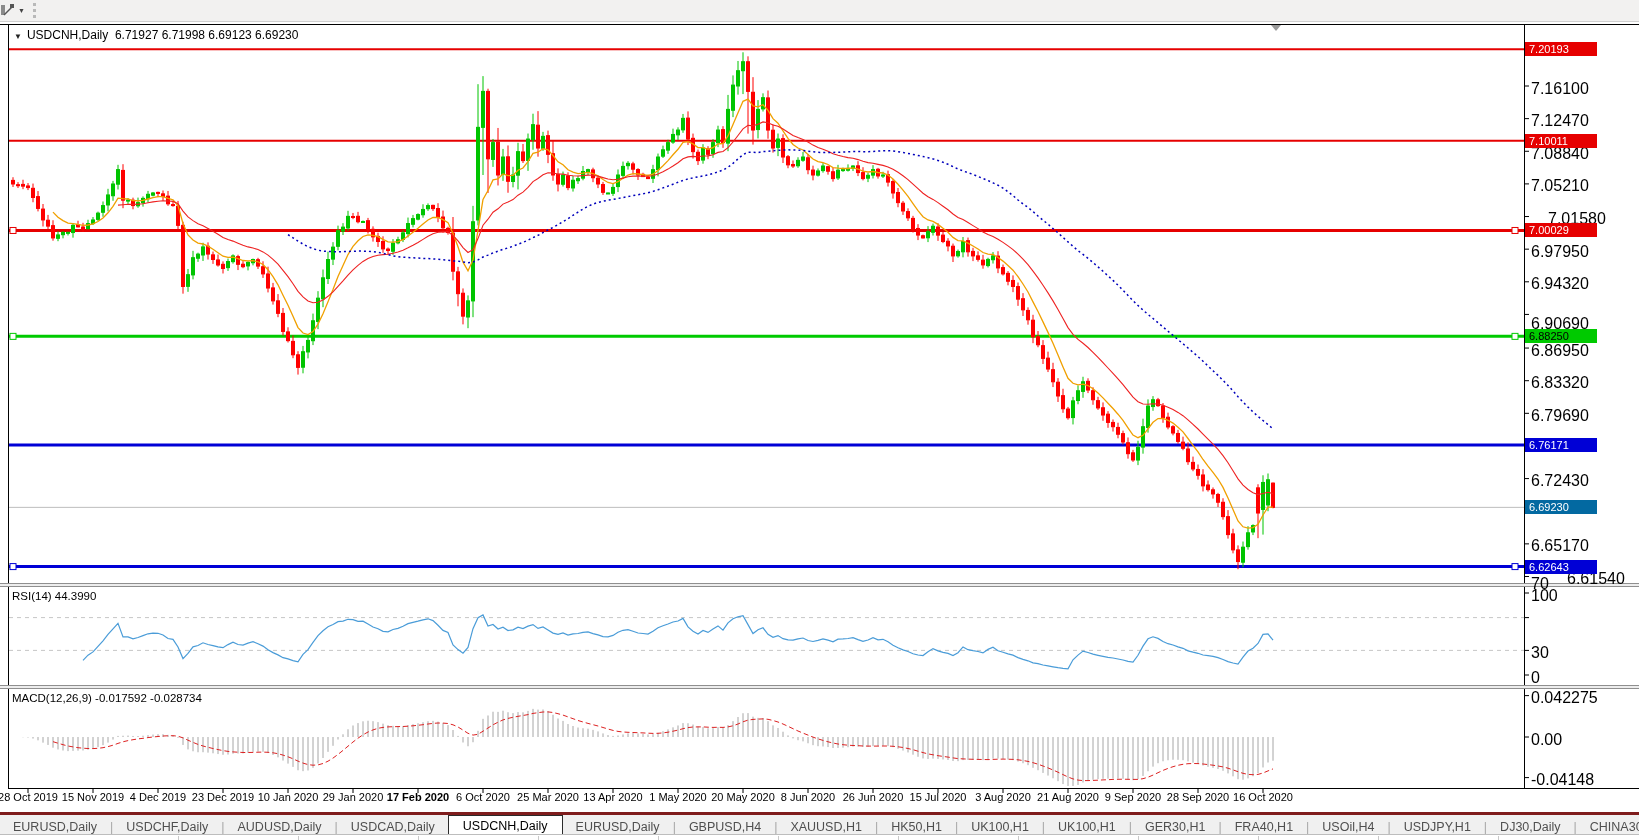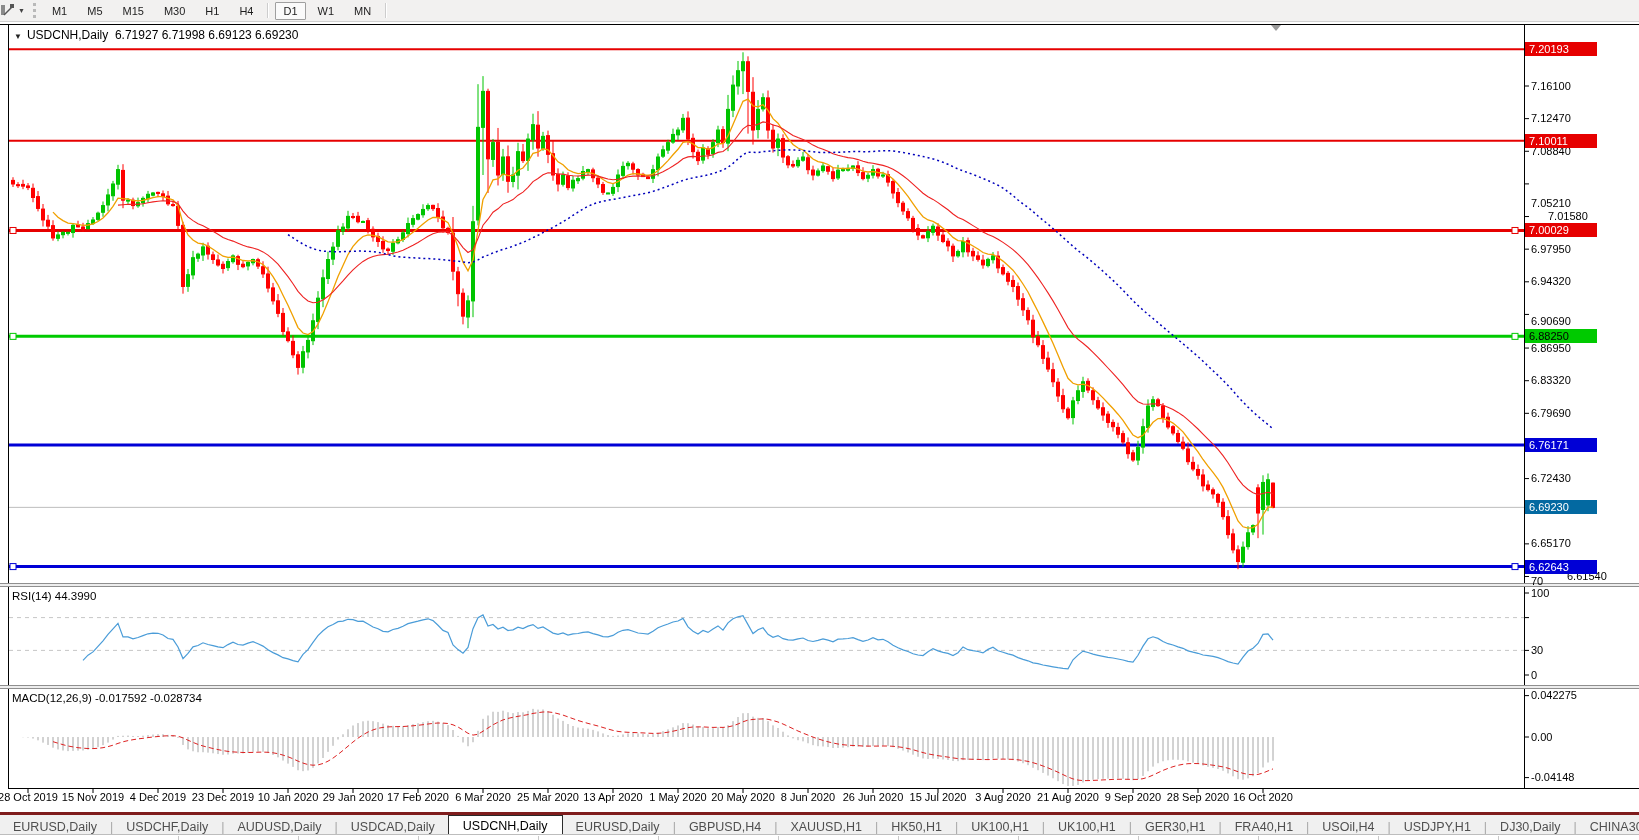--- a/index.html
+++ b/index.html
@@ -13,21 +13,21 @@
   .tb-grip{height:15px;border-left:3px dotted #b9b9b9;margin:0 6px 0 4px;}
   .tb-div{height:15px;border-left:1px solid #cdcdcd;border-right:1px solid #ffffff;margin:0 4px;}
   .tf-btn{padding:2px 7px;margin:0 2px;border:1px solid transparent;border-radius:1px;cursor:default;}
   .tf-btn.active{background:#fafafa;border:1px solid #9f9f9f;}
   
   .ovl{position:absolute;z-index:3;white-space:nowrap;}
   #chart-title{left:14px;top:28px;font-size:12px;color:#000;}
   #chart-title .arr{font-size:8px;color:#222;margin-right:5px;}
   #rsi-header{left:12px;top:590px;font-size:11.5px;color:#000;}
   #macd-header{left:12px;top:692px;font-size:11.5px;color:#000;}
-  .tick-lbl{font-size:11px;color:#000;}
+  .tick-lbl{font-size:16px;color:#000;}
   .price-box{left:1525px;width:68px;height:14px;font-size:11px;line-height:14px;padding-left:4px;z-index:4;}
   .date-lbl{top:791px;font-size:11px;color:#000;transform:translateX(-50%);}
   
   #tabbar{position:absolute;left:0;top:812px;width:1639px;height:22px;background:#f0f0f0;
     border-top:3px solid #7f1d1d;display:flex;align-items:flex-end;z-index:5;font-size:12.5px;color:#4f4f4f;}
   .tab{padding:2px 13px 3px 13px;cursor:default;}
   .tab-sep{color:#a8a8a8;padding:2px 0 3px 0;}
   .tab.active{background:#ffffff;border:1px solid #2b2b2b;border-bottom:none;color:#000;
     padding:3px 14px 4px 14px;margin-top:-2px;}
   #statusbar{position:absolute;left:0;top:834px;width:1639px;height:6px;background:#fff;
@@ -44,33 +44,20 @@
   <div id="toolbar">
     <span class="tb-icon">
       <svg width="15" height="15">
         <rect x="-4" y="2" width="8" height="10" fill="#8a8a8a"></rect>
         <line x1="3" y1="12" x2="12" y2="3" stroke="#555" stroke-width="1.5"></line>
         <rect x="9" y="1" width="4" height="4" fill="#555"></rect>
       </svg>
     </span>
     <span class="tb-caret">▼</span>
     <span class="tb-grip"></span>
-    <span id="tf-buttons" style="display:flex;align-items:center;">
-        <span class="tf-btn">M1</span>
-        <span class="tf-btn">M5</span>
-        <span class="tf-btn">M15</span>
-        <span class="tf-btn">M30</span>
-        <span class="tf-btn">H1</span>
-        <span class="tf-btn">H4</span>
-        <span class="tb-div"></span>
-        <span class="tf-btn active">D1</span>
-        <span class="tf-btn">W1</span>
-        <span class="tf-btn">MN</span>
-        <span class="tb-div"></span>
-      </span>
   </div>
 
   <svg id="cv" width="1639" height="840" style="pointer-events:none;">
     <defs>
       <clipPath id="cm">
           <rect x="9" y="25" width="1515" height="558"></rect>
         </clipPath>
       <clipPath id="cr">
           <rect x="9" y="588" width="1515" height="96"></rect>
         </clipPath>
@@ -928,21 +915,21 @@
   <div class="ovl" id="chart-title">
     <span class="arr">▼</span><span>USDCNH,Daily</span>&nbsp;&nbsp;<span>6.71927 6.71998 6.69123 6.69230</span>
   </div>
   <div class="ovl" id="rsi-header">RSI(14) 44.3990</div>
   <div class="ovl" id="macd-header">MACD(12,26,9) -0.017592 -0.028734</div>
 
   <div id="labels">
       <div class="ovl tick-lbl" style="left: 1531px; top: 79.5px;">7.16100</div>
       <div class="ovl tick-lbl" style="left: 1531px; top: 112.134px;">7.12470</div>
       <div class="ovl tick-lbl" style="left: 1531px; top: 144.767px;">7.08840</div>
-      <div class="ovl tick-lbl" style="left: 1531px; top: 177.401px; margin-top: 20px;">7.05210</div>
+      <div class="ovl tick-lbl" style="left: 1531px; top: 177.401px;">7.05210</div>
       <div class="ovl tick-lbl" style="left: 1548px; top: 210.035px;">7.01580</div>
       <div class="ovl tick-lbl" style="left: 1531px; top: 242.668px;">6.97950</div>
       <div class="ovl tick-lbl" style="left: 1531px; top: 275.302px;">6.94320</div>
       <div class="ovl tick-lbl" style="left: 1531px; top: 307.936px; margin-top: 7px;">6.90690</div>
       <div class="ovl tick-lbl" style="left: 1531px; top: 341.558px;">6.86950</div>
       <div class="ovl tick-lbl" style="left: 1531px; top: 374.192px;">6.83320</div>
       <div class="ovl tick-lbl" style="left: 1531px; top: 406.826px;">6.79690</div>
       <div class="ovl tick-lbl" style="left: 1531px; top: 472.093px;">6.72430</div>
       <div class="ovl tick-lbl" style="left: 1531px; top: 537.361px;">6.65170</div>
       <div class="ovl tick-lbl" style="left: 1531px; top: 569.994px; padding-left: 36px;">6.61540</div>
@@ -959,22 +946,22 @@
       <div class="ovl tick-lbl" style="left: 1531px; top: 668.5px;">0</div>
       <div class="ovl tick-lbl" style="left: 1531px; top: 689.113px;">0.042275</div>
       <div class="ovl tick-lbl" style="left: 1531px; top: 730.5px;">0.00</div>
       <div class="ovl tick-lbl" style="left: 1531px; top: 771.109px;">-0.04148</div>
       <div class="ovl date-lbl" style="left: 28px;">28 Oct 2019</div>
       <div class="ovl date-lbl" style="left: 93px;">15 Nov 2019</div>
       <div class="ovl date-lbl" style="left: 158px; text-align: center;">4 Dec 2019</div>
       <div class="ovl date-lbl" style="left: 223px;">23 Dec 2019</div>
       <div class="ovl date-lbl" style="left: 288px;">10 Jan 2020</div>
       <div class="ovl date-lbl" style="left: 353px;">29 Jan 2020</div>
-      <div class="ovl date-lbl" style="left: 418px;">17 Feb 2020</div>
-      <div class="ovl date-lbl" style="left: 483px;">6 Mar 2020</div>
+      <div class="ovl date-lbl" style="left: 418px; font-weight: bold;">17 Feb 2020</div>
+      <div class="ovl date-lbl" style="left: 483px;">6 Oct 2020</div>
       <div class="ovl date-lbl" style="left: 548px;">25 Mar 2020</div>
       <div class="ovl date-lbl" style="left: 613px;">13 Apr 2020</div>
       <div class="ovl date-lbl" style="left: 678px;">1 May 2020</div>
       <div class="ovl date-lbl" style="left: 743px;">20 May 2020</div>
       <div class="ovl date-lbl" style="left: 808px;">8 Jun 2020</div>
       <div class="ovl date-lbl" style="left: 873px;">26 Jun 2020</div>
       <div class="ovl date-lbl" style="left: 938px;">15 Jul 2020</div>
       <div class="ovl date-lbl" style="left: 1003px;">3 Aug 2020</div>
       <div class="ovl date-lbl" style="left: 1068px;">21 Aug 2020</div>
       <div class="ovl date-lbl" style="left: 1133px;">9 Sep 2020</div>

